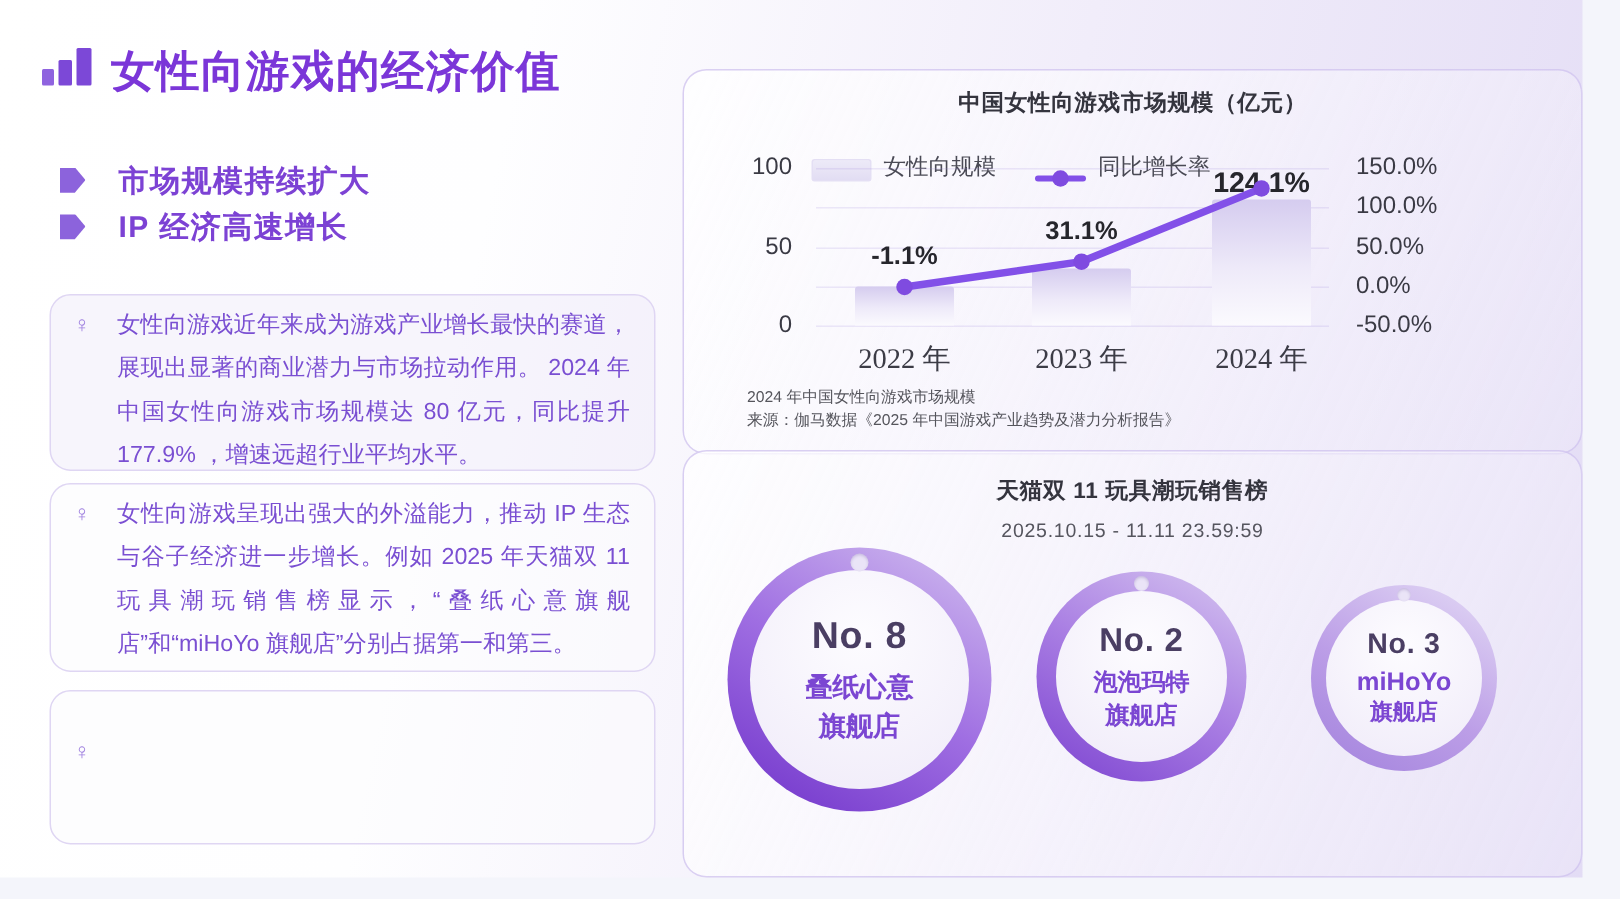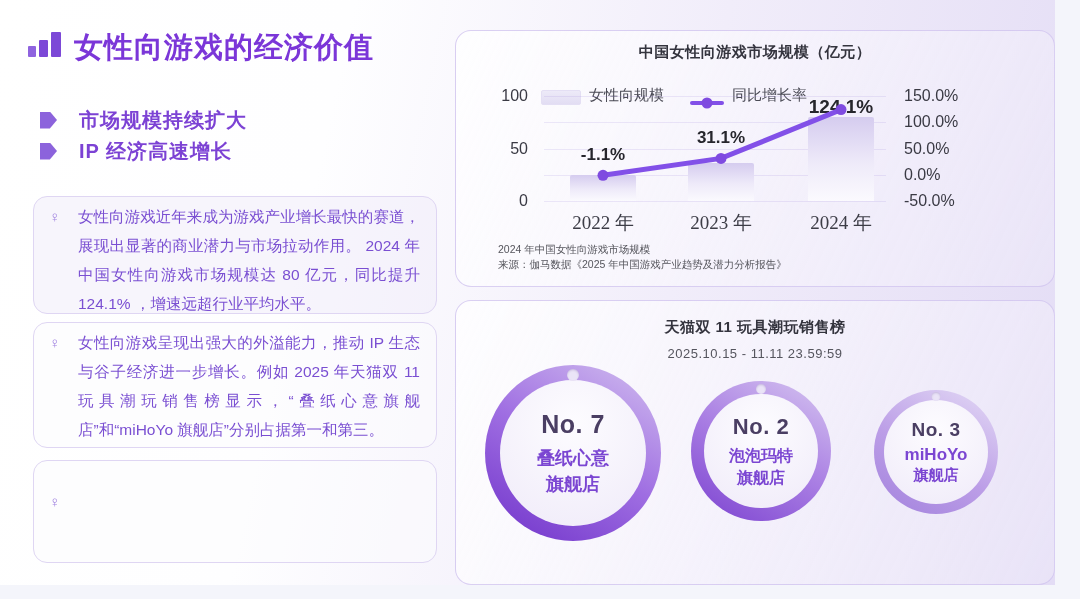--- a/index.html
+++ b/index.html
@@ -47,21 +47,21 @@
     font-size:15.5px;line-height:29px;color:#7A4FD2;
     text-align:justify;
   }
   .note.n-3 .nt{top:26px;}
   
   .card{
     position:absolute;left:455px;width:600px;box-sizing:border-box;
     border:1.5px solid rgba(206,192,238,0.75);border-radius:16px;
     background:linear-gradient(115deg,rgba(255,255,255,0.78),rgba(248,246,253,0.55) 60%,rgba(240,236,250,0.45));
   }
-  .card.chart-card{top:30px;height:257px;}
+  .card.chart-card{top:46px;height:257px;}
   .card.rank-card{top:300px;height:285px;}
   .card-title{
     position:absolute;left:0;right:0;top:12px;text-align:center;
     font-size:15px;font-weight:bold;color:#34343E;letter-spacing:0.5px;
   }
   .rank-card .card-title{top:17px;}
   .rank-sub{
     position:absolute;left:0;right:0;top:45px;text-align:center;
     font-size:13px;color:#55555E;letter-spacing:0.5px;
   }
@@ -148,21 +148,21 @@
     <div class="arrow"></div>
     <div class="bl">市场规模持续扩大</div>
   </div>
   <div class="bullet b-2">
     <div class="arrow"></div>
     <div class="bl">IP 经济高速增长</div>
   </div>
 
   <div class="note n-1">
     <div class="venus">♀</div>
-    <div class="nt">女性向游戏近年来成为游戏产业增长最快的赛道，展现出显著的商业潜力与市场拉动作用。 2024 年中国女性向游戏市场规模达 80 亿元，同比提升 124.1% ，增速远超行业平均水平。</div>
+    <div class="nt">女性向游戏近年来成为游戏产业增长最快的赛道，展现出显著的商业潜力与市场拉动作用。 2024 年中国女性向游戏市场规模达 80 亿元，同比提升 177.9% ，增速远超行业平均水平。</div>
   </div>
   <div class="note n-2">
     <div class="venus">♀</div>
     <div class="nt">女性向游戏呈现出强大的外溢能力，推动 IP 生态与谷子经济进一步增长。例如 2025 年天猫双 11 玩具潮玩销售榜显示，“叠纸心意旗舰店”和“miHoYo 旗舰店”分别占据第一和第三。</div>
   </div>
   <div class="note n-3">
     <div class="venus">♀</div>
   </div>
 
   <div class="card chart-card">
@@ -210,21 +210,21 @@
         <circle cx="385" cy="78.5975" r="5.5" fill="#7F4BE0"></circle>
       </svg>
     </div>
 
   <div class="card rank-card">
     <div class="card-title">天猫双 11 玩具潮玩销售榜</div>
     <div class="rank-sub">2025.10.15 - 11.11 23.59:59</div>
 
     <div class="medal m1">
       <div class="inner">
-        <div class="rank">No. 7</div>
+        <div class="rank">No. 8</div>
         <div class="store">
           <div>叠纸心意</div>
           <div>旗舰店</div>
         </div>
       </div>
       <div class="pin"></div>
     </div>
 
     <div class="medal m2">
       <div class="inner">

